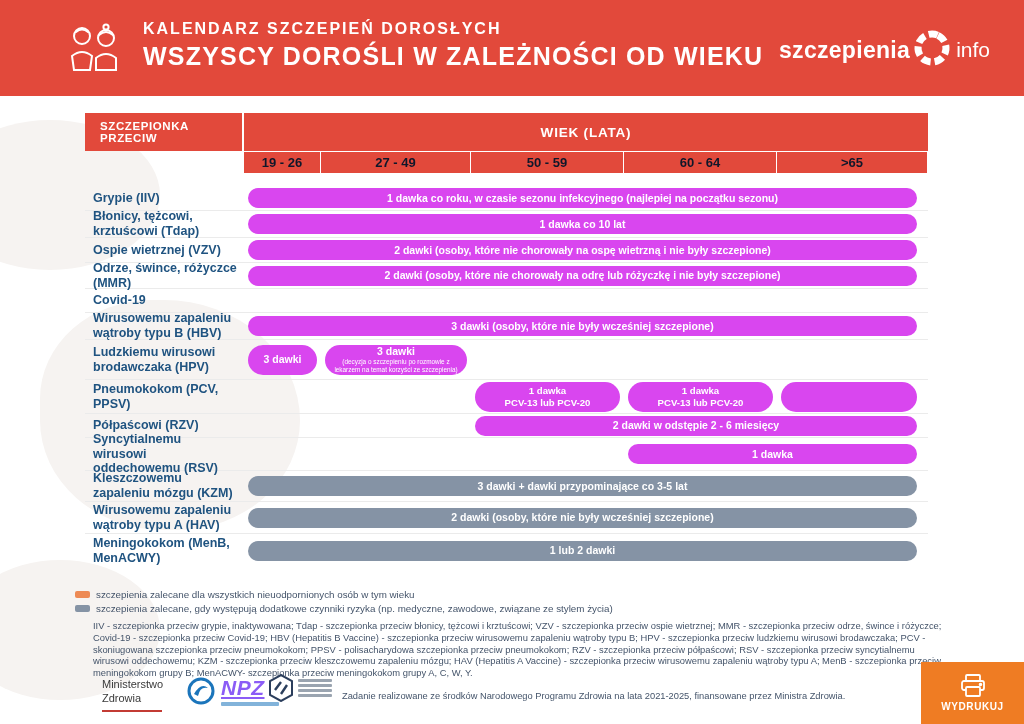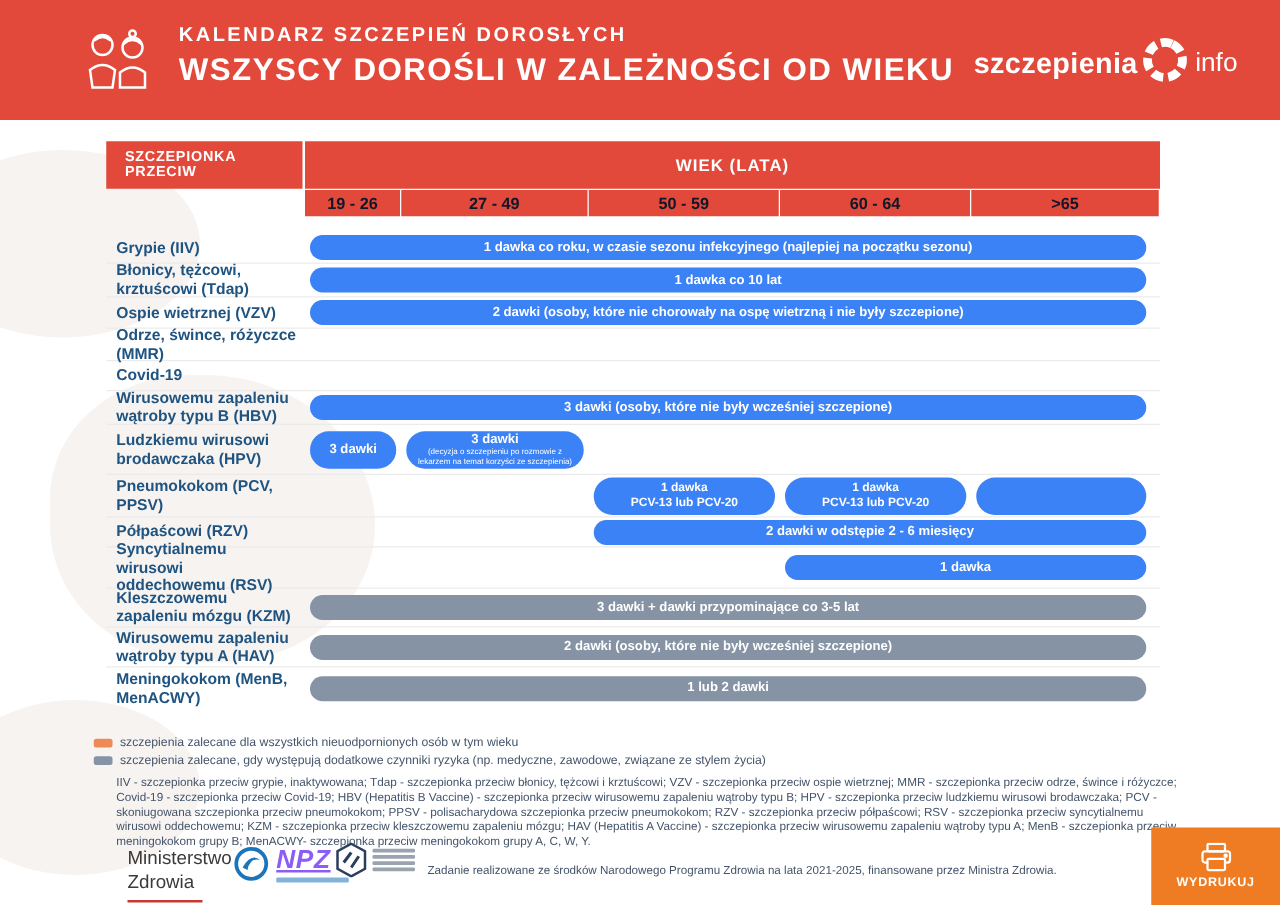--- a/index.html
+++ b/index.html
@@ -38,39 +38,39 @@
   
   #rows { position:absolute; left:85px; top:186px; width:843px; z-index:2; }
   .row { position:relative; display:flex; border-bottom:1px solid #ebebeb; }
   .row:last-child { border-bottom:none; }
   .row-label { width:158px; color:#1F5380; font-size:12.5px; font-weight:700; line-height:1.18;
                display:flex; align-items:center; padding-left:8px; padding-right:6px; }
   .row-bars { position:relative; width:685px; }
   .bar { position:absolute; top:50%; transform:translateY(-50%); border-radius:20px;
          display:flex; flex-direction:column; align-items:center; justify-content:center;
          color:#fff; text-align:center; line-height:1.15; }
-  .bar.orange { background:#3b82f6; }
+  .bar.orange { background:#d946ef; }
   .bar.gray { background:#8593A5; }
   .bar-text { font-size:10.5px; font-weight:600; white-space:nowrap; }
   .bar-text2 { font-size:10.5px; font-weight:600; white-space:nowrap; }
   .bar-sub { font-size:6.4px; font-weight:500; line-height:1.25; padding:0 8px; }
 
   
   .legend { position:absolute; left:75px; top:589px; z-index:2; }
   .legend-row { display:flex; align-items:center; margin-bottom:3px; }
   .legend-swatch { width:15px; height:7px; border-radius:2px; margin-right:6px; flex:none; }
   .legend-label { font-size:9.8px; color:#44546A; }
 
   
   .footnote { position:absolute; left:93px; top:620px; width:852px; font-size:9.4px; line-height:1.25;
               color:#44546A; z-index:2; }
 
   
   .footer { position:absolute; left:0; top:664px; width:1024px; height:60px; z-index:2; }
-  .ministry { position:absolute; left:102px; top:14px; font-size:15px; color:#3a3a3a; line-height:1.25; font-weight:500; }
+  .ministry { position:absolute; left:102px; top:14px; font-size:11px; color:#3a3a3a; line-height:1.25; font-weight:500; }
   .ministry-underline { margin-top:4px; width:60px; height:2px; background:#C33B34; }
   .npz { position:absolute; left:186px; top:12px; display:flex; align-items:center; }
   .npz-text { font-size:21px; font-weight:800; font-style:italic; color:#8b5cf6; letter-spacing:0.5px;text-decoration:underline; }
   .npz-sub { width:58px; height:4px; margin-top:2px; background:#1B75BB; opacity:0.55; border-radius:1px; }
   .inst-logo { position:absolute; left:268px; top:10px; display:flex; align-items:center; }
   .inst-lines { margin-left:4px; }
   .inst-line { width:34px; height:3px; background:#9aa4b0; margin:2px 0; border-radius:1px; }
   .footer-note { position:absolute; left:342px; top:27px; font-size:9.3px; color:#44546A; width:560px; }
   .print-btn { position:absolute; right:0; top:-2px; width:103px; height:62px; background:#EF7C23;
                display:flex; flex-direction:column; align-items:center; justify-content:center;
@@ -143,20 +143,25 @@
       <div class="row" style="height: 25px;">
         <div class="row-label">Ospie wietrznej (VZV)</div>
         <div class="row-bars">
           <div class="bar orange" style="left: 5px; width: 669px; height: 20px;">
             <span class="bar-text">2 dawki (osoby, które nie chorowały na ospę wietrzną i nie były szczepione)</span>
           </div>
         </div>
       </div>
       <div class="row" style="height: 26px;">
         <div class="row-label">Odrze, śwince, różyczce (MMR)</div>
+        <div class="row-bars">
+          <div class="bar orange" style="left: 5px; width: 669px; height: 20px;">
+            <span class="bar-text">2 dawki (osoby, które nie chorowały na odrę lub różyczkę i nie były szczepione)</span>
+          </div>
+        </div>
       </div>
       <div class="row" style="height: 24px;">
         <div class="row-label">Covid-19</div>
       </div>
       <div class="row" style="height: 27px;">
         <div class="row-label">Wirusowemu zapaleniu wątroby typu B (HBV)</div>
         <div class="row-bars">
           <div class="bar orange" style="left: 5px; width: 669px; height: 20px;">
             <span class="bar-text">3 dawki (osoby, które nie były wcześniej szczepione)</span>
           </div>

